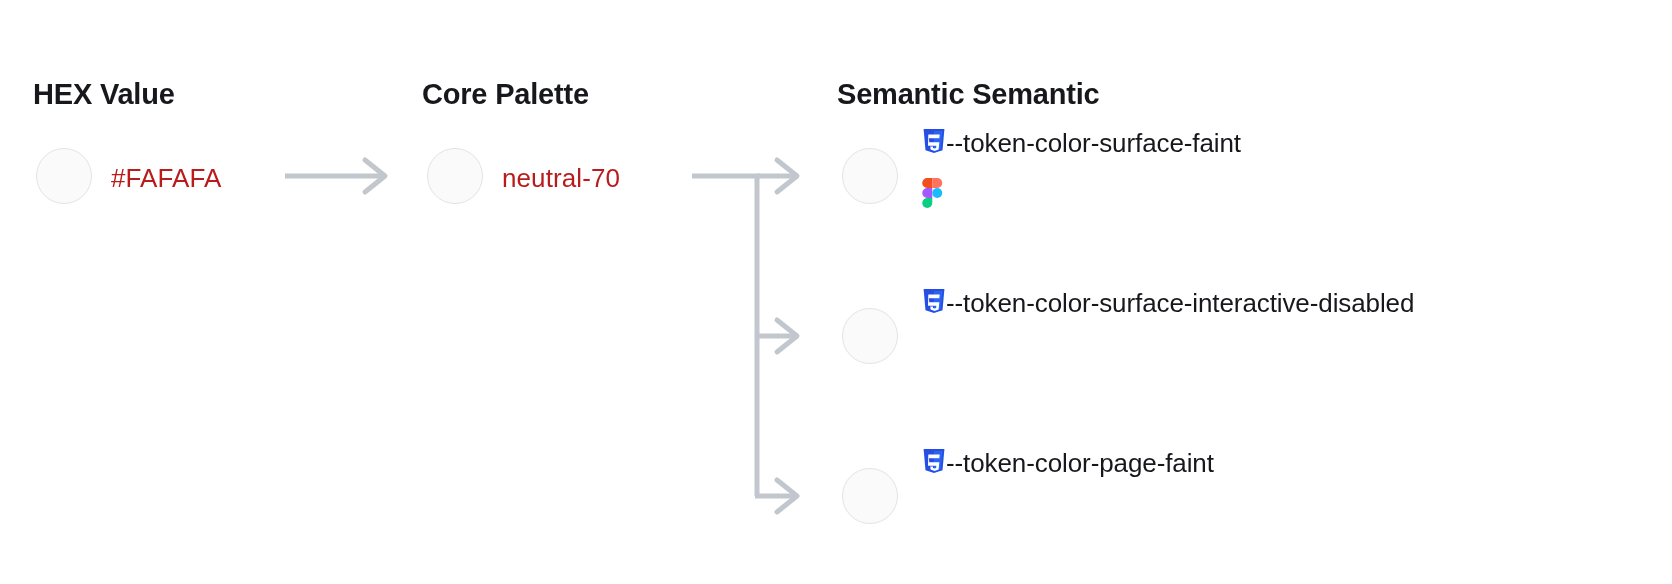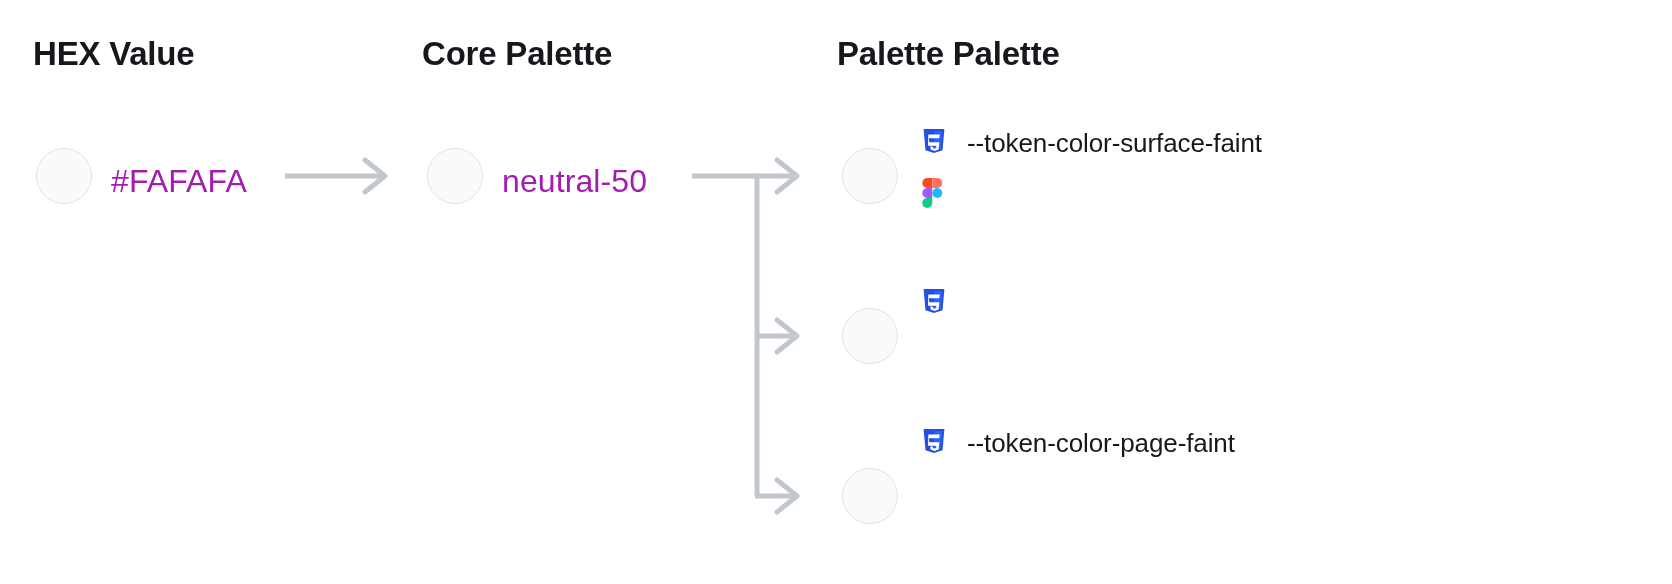--- a/index.html
+++ b/index.html
@@ -15,25 +15,26 @@
   .canvas {
     position: relative;
     width: 1672px;
     height: 584px;
     background: #ffffff;
   }
 
   
   .col-title {
     position: absolute;
-    font-size: 33px;
+    font-size: 29px;
     font-weight: bold;
     color: #17181c;
     letter-spacing: -0.2px;
     white-space: nowrap;
+    margin-top: 43px;
   }
   #title-hex      { left: 33px;  top: 35px; }
   #title-core     { left: 422px; top: 35px; text-align: right; }
   #title-semantic { left: 837px; top: 35px; }
 
   
   .swatch {
     position: absolute;
     width: 56px;
     height: 56px;
@@ -43,22 +44,22 @@
   }
   #swatch-hex  { left: 36px;  top: 148px; }
   #swatch-core { left: 427px; top: 148px; }
   #swatch-sem-0 { left: 842px; top: 148px; }
   #swatch-sem-1 { left: 842px; top: 308px; }
   #swatch-sem-2 { left: 842px; top: 468px; }
 
   
   .value-label {
     position: absolute;
-    font-size: 32px;
-    color: #a21caf;
+    font-size: 26px;
+    color: #b91c1c;
     white-space: nowrap;
     letter-spacing: 0.1px;
   }
   #label-hex  { left: 111px; top: 163px; }
   #label-core { left: 502px; top: 163px; }
 
   
   .connector-svg {
     position: absolute;
     left: 0;
@@ -72,26 +73,26 @@
   
   .sem-row {
     position: absolute;
     left: 922px;
     display: flex;
     flex-direction: column;
     gap: 16px;
   }
   #sem-row-0 { top: 126px; }
   #sem-row-1 { top: 286px; }
-  #sem-row-2 { top: 426px; }
+  #sem-row-2 { top: 446px; }
 
   .token-line {
     display: flex;
     align-items: center;
-    gap: 21px;
+    gap: 0;
     height: 34px;
   }
 
   .token-text {
     font-size: 26px;
     color: #17181c;
     white-space: nowrap;
     letter-spacing: -0.1px;
   }
 
@@ -104,21 +105,21 @@
   .icon-css  { width: 24px; height: 28px; }
   .icon-figma{ width: 21px; height: 30px; }
 </style>
 </head>
 <body>
 
 <div class="canvas">
 
   <div class="col-title" id="title-hex">HEX Value</div>
   <div class="col-title" id="title-core">Core Palette</div>
-  <div class="col-title" id="title-semantic">Palette Palette</div>
+  <div class="col-title" id="title-semantic">Semantic Semantic</div>
 
   <svg class="connector-svg" viewBox="0 0 1672 584">
     <g stroke="#C2C7CE" stroke-width="5" fill="none" stroke-linecap="butt">
 
       <line x1="285" y1="176" x2="383" y2="176"></line>
       <polyline points="365,160 385,176 365,192" stroke-linecap="round" stroke-linejoin="round"></polyline>
 
       <line x1="692" y1="176" x2="760" y2="176"></line>
 
       <line x1="757" y1="176" x2="757" y2="496"></line>
@@ -134,21 +135,21 @@
     </g>
   </svg>
 
   <div class="swatch" id="swatch-hex" style="background: rgb(250, 250, 250);"></div>
   <div class="swatch" id="swatch-core" style="background: rgb(250, 250, 250);"></div>
   <div class="swatch" id="swatch-sem-0" style="background: rgb(250, 250, 250);"></div>
   <div class="swatch" id="swatch-sem-1" style="background: rgb(250, 250, 250);"></div>
   <div class="swatch" id="swatch-sem-2" style="background: rgb(250, 250, 250);"></div>
 
   <div class="value-label" id="label-hex">#FAFAFA</div>
-  <div class="value-label" id="label-core">neutral-50</div>
+  <div class="value-label" id="label-core">neutral-70</div>
 
   <div class="sem-row" id="sem-row-0">
     <div class="token-line">
       <span class="icon-css">
         <svg width="24" height="28" viewBox="0 0 24 28">
           <path d="M1.6 0h20.8l-1.9 21.3L12 24l-8.5-2.7z" fill="#264DE4"></path>
           <path d="M12 1.9v20.3l6.9-2.2 1.6-18.1z" fill="#2965F1"></path>
           <path d="M6.3 5.4h11.4l-.4 3.9H6.9l.35 3.9h10.1l-.75 7.4-4 1.3-4-1.3-.28-3.1h2.6l.14 1.6 1.54.5 1.55-.5.2-2.3H6.0z" fill="#FFFFFF"></path>
         </svg>
       </span>
@@ -169,20 +170,21 @@
 
   <div class="sem-row" id="sem-row-1">
     <div class="token-line">
       <span class="icon-css">
         <svg width="24" height="28" viewBox="0 0 24 28">
           <path d="M1.6 0h20.8l-1.9 21.3L12 24l-8.5-2.7z" fill="#264DE4"></path>
           <path d="M12 1.9v20.3l6.9-2.2 1.6-18.1z" fill="#2965F1"></path>
           <path d="M6.3 5.4h11.4l-.4 3.9H6.9l.35 3.9h10.1l-.75 7.4-4 1.3-4-1.3-.28-3.1h2.6l.14 1.6 1.54.5 1.55-.5.2-2.3H6.0z" fill="#FFFFFF"></path>
         </svg>
       </span>
+      <span class="token-text">--token-color-surface-interactive-disabled</span>
     </div>
   </div>
 
   <div class="sem-row" id="sem-row-2">
     <div class="token-line">
       <span class="icon-css">
         <svg width="24" height="28" viewBox="0 0 24 28">
           <path d="M1.6 0h20.8l-1.9 21.3L12 24l-8.5-2.7z" fill="#264DE4"></path>
           <path d="M12 1.9v20.3l6.9-2.2 1.6-18.1z" fill="#2965F1"></path>
           <path d="M6.3 5.4h11.4l-.4 3.9H6.9l.35 3.9h10.1l-.75 7.4-4 1.3-4-1.3-.28-3.1h2.6l.14 1.6 1.54.5 1.55-.5.2-2.3H6.0z" fill="#FFFFFF"></path>

